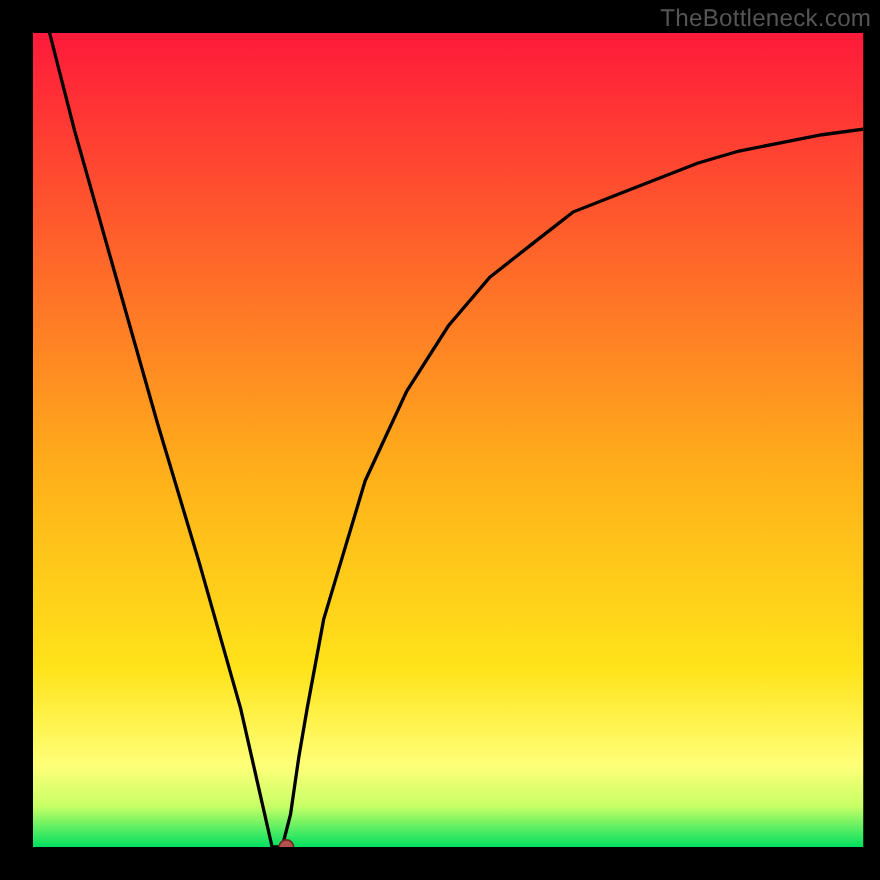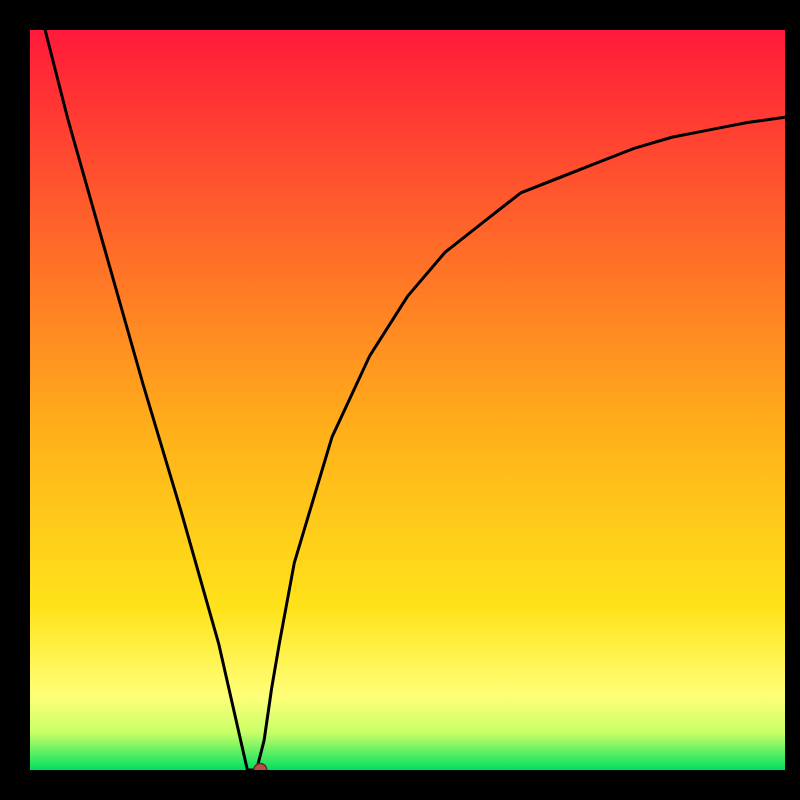--- a/index.html
+++ b/index.html
@@ -37,20 +37,21 @@
   .plot svg {
     display: block;
     width: 100%;
     height: 100%;
   }
 </style>
 </head>
 <body>
 
 <div class="frame">
+  <div class="watermark">TheBottleneck.com</div>
 
   <div class="plot">
     <svg viewBox="0 0 755 740" preserveAspectRatio="none">
       <defs>
         <linearGradient id="bg-grad" x1="0" y1="0" x2="0" y2="1">
         <stop offset="0%" stop-color="#ff1a3a"></stop>
             <stop offset="55%" stop-color="#ffb21a"></stop>
             <stop offset="78%" stop-color="#ffe31a"></stop>
             <stop offset="90%" stop-color="#ffff78"></stop>
             <stop offset="95%" stop-color="#c7ff66"></stop>

